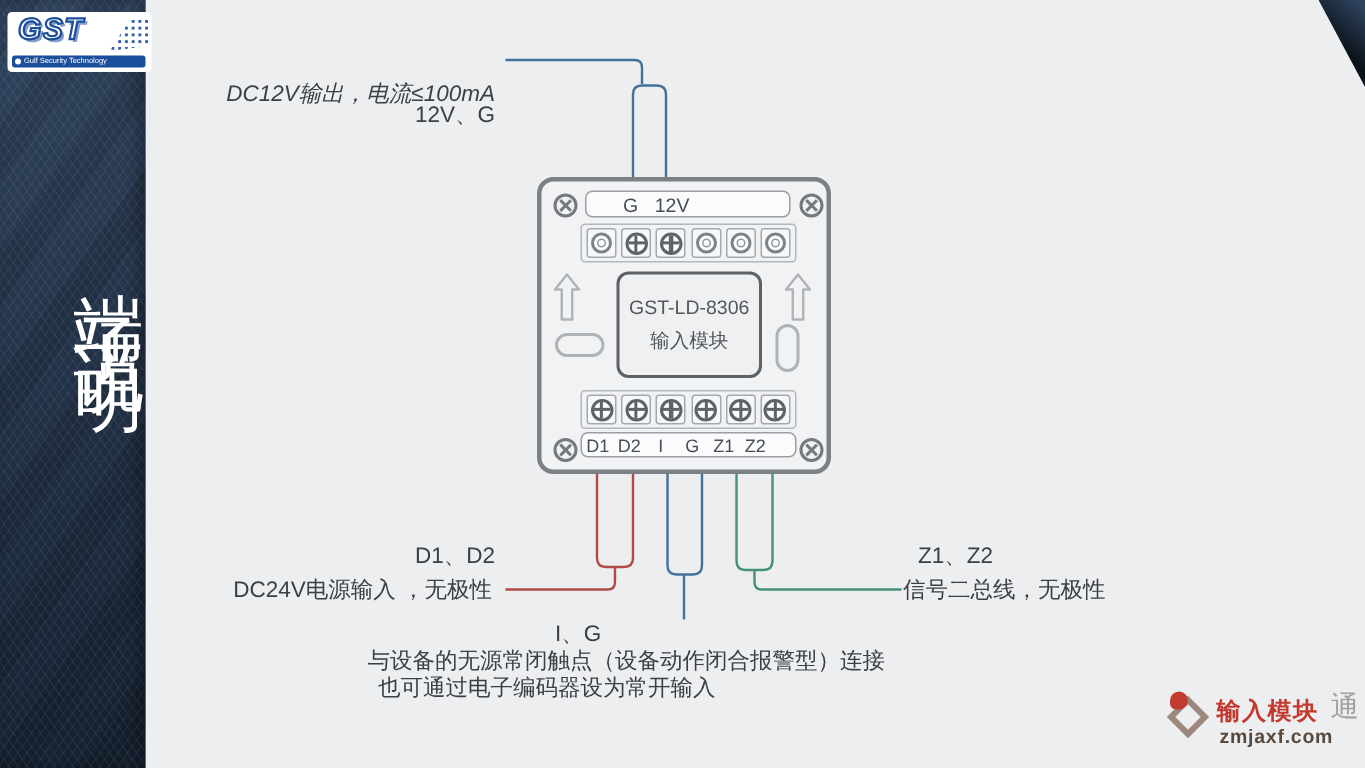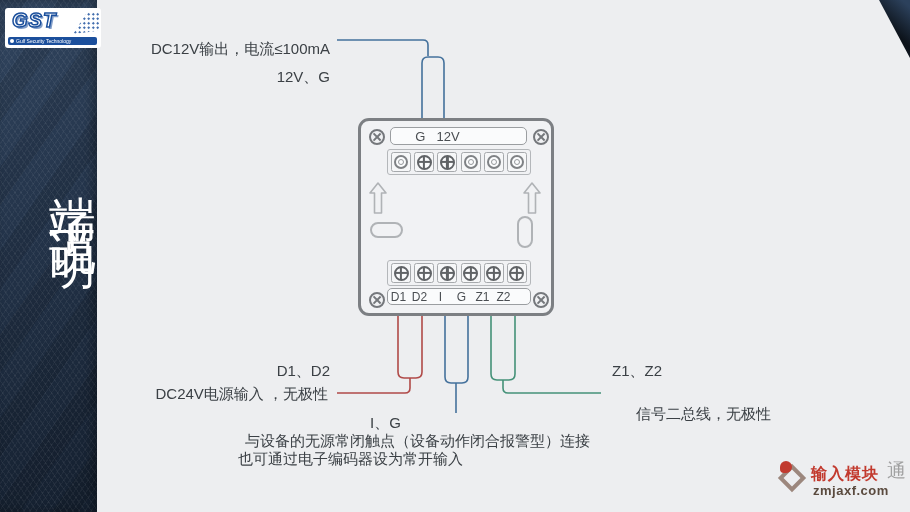--- a/index.html
+++ b/index.html
@@ -182,20 +182,24 @@
       </svg>
   </div>
   <div class="arrow arrow-right">
     <svg width="18" height="32" viewBox="0 0 18 32">
         <path d="M9 1 L17 11 H12.5 V31 H5.5 V11 H1 Z" fill="none" stroke="#b0b3b6" stroke-width="1.6" stroke-linejoin="round"></path>
       </svg>
   </div>
   <div class="pill-h"></div>
   <div class="pill-v"></div>
 
+  <div class="name-box">
+    <div>GST-LD-8306</div>
+    <div>输入模块</div>
+  </div>
 
   <div class="tblock tblock-bottom">
     <div class="tcell">
         <div class="cross"></div>
       </div>
     <div class="tcell">
         <div class="cross"></div>
       </div>
     <div class="tcell">
         <div class="cross"></div>
@@ -215,31 +219,31 @@
     <span>D1</span>
     <span>D2</span>
     <span>I</span>
     <span>G</span>
     <span>Z1</span>
     <span>Z2</span>
   </div>
 </div>
 
 <div class="ann ra" style="left:150px;top:29px;width:180px;margin-top:39px;">12V、G</div>
-<div class="ann ra" style="left:120px;top:40px;width:210px;">DC12V输出，电流≤100mA</div>
+<div class="ann ra" style="left:120px;top:54px;width:210px;font-style:italic;">DC12V输出，电流≤100mA</div>
 
 <div class="ann ra" style="left:152px;top:362px;width:178px;">D1、D2</div>
 <div class="ann ra" style="left:120px;top:385px;width:208px;">DC24V电源输入 ，无极性</div>
 
 <div class="ann ca" style="left:370px;top:414px;width:170px;">I、G</div>
 <div class="ann ca" style="left:245px;top:432px;width:424px;">与设备的无源常闭触点（设备动作闭合报警型）连接</div>
-<div class="ann ca" style="left:238px;top:450px;width:424px;">也可通过电子编码器设为常开输入</div>
+<div class="ann ca" style="left:252px;top:450px;width:424px;">也可通过电子编码器设为常开输入</div>
 
 <div class="ann" style="left:612px;top:362px;">Z1、Z2</div>
-<div class="ann" style="left:636px;top:385px;margin-top:20px;">信号二总线，无极性</div>
+<div class="ann" style="left:602px;top:385px;">信号二总线，无极性</div>
 
 <div class="wm">
   <div class="wm-mark"></div>
   <div class="wm-dot"></div>
   <div class="wm-brand">输入模块</div>
   <div class="wm-domain">zmjaxf.com</div>
   <div class="wm-extra">通</div>
 </div>
 
 </body></html>

